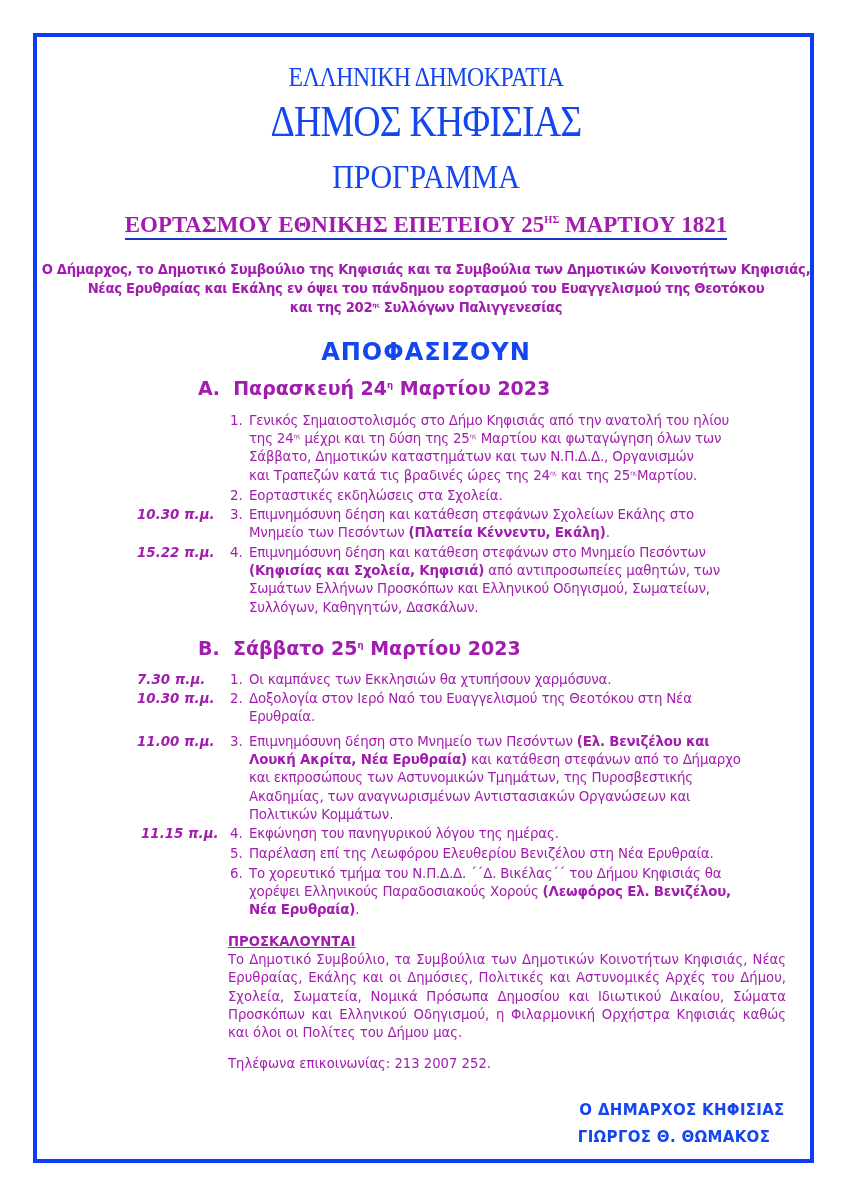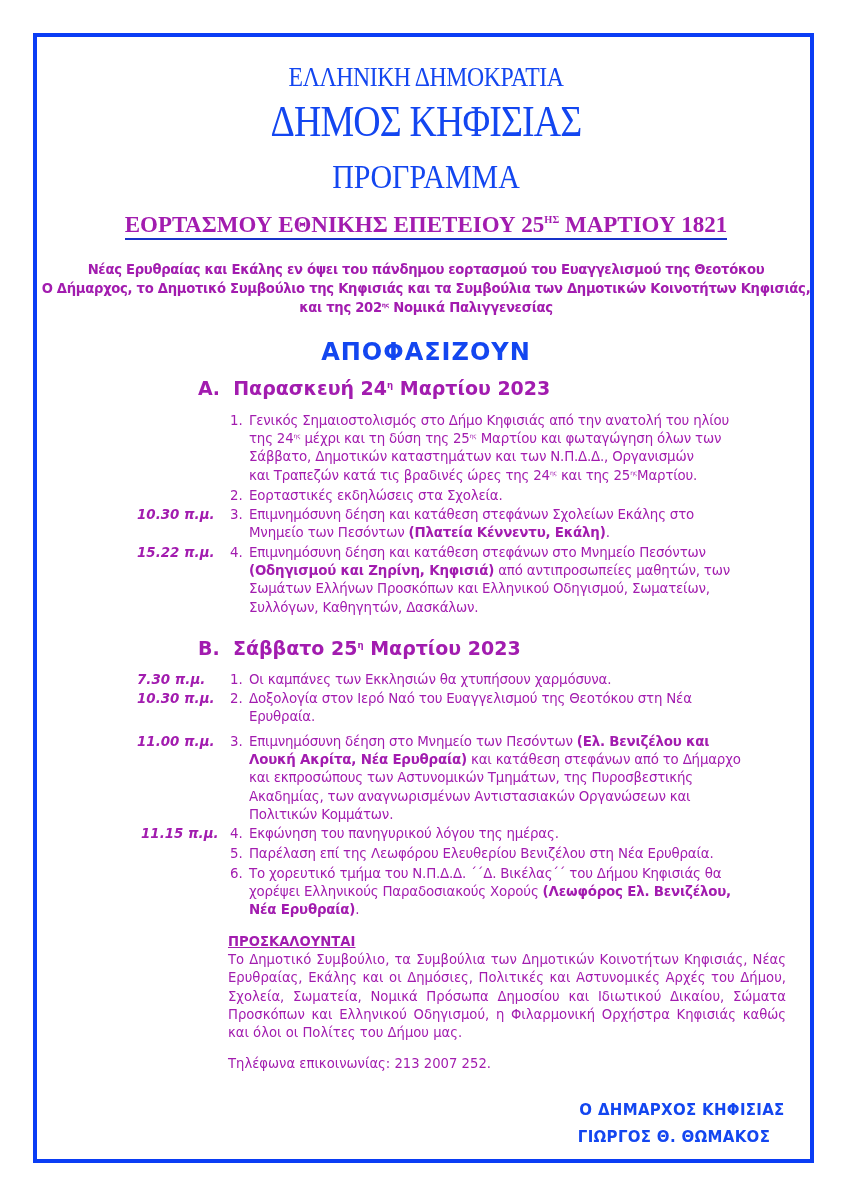--- a/index.html
+++ b/index.html
@@ -49,23 +49,23 @@
 <div class="frame"></div>
 
 <div id="h-republic" class="center serif bright">ΕΛΛΗΝΙΚΗ ΔΗΜΟΚΡΑΤΙΑ</div>
 <div id="h-municipality" class="center serif bright">ΔΗΜΟΣ ΚΗΦΙΣΙΑΣ</div>
 <div id="h-program" class="center serif bright">ΠΡΟΓΡΑΜΜΑ</div>
 <div id="h-celebration" class="center serif blue">
   <span class="u"><span>ΕΟΡΤΑΣΜΟΥ ΕΘΝΙΚΗΣ ΕΠΕΤΕΙΟΥ 25</span><sup>ΗΣ</sup><span> ΜΑΡΤΙΟΥ 1821</span></span>
 </div>
 
 <div id="intro" class="center sans blue">
+  <div>Ο Δήμαρχος, το Δημοτικό Συμβούλιο της Κηφισιάς και τα Συμβούλια των Δημοτικών Κοινοτήτων Κηφισιάς,</div>
   <div>Νέας Ερυθραίας και Εκάλης εν όψει του πάνδημου εορτασμού του Ευαγγελισμού της Θεοτόκου</div>
-  <div>Ο Δήμαρχος, το Δημοτικό Συμβούλιο της Κηφισιάς και τα Συμβούλια των Δημοτικών Κοινοτήτων Κηφισιάς,</div>
-  <div><span>και της 202</span><sup>ης</sup><span> Νομικά Παλιγγενεσίας</span></div>
+  <div><span>και της 202</span><sup>ης</sup><span> Συλλόγων Παλιγγενεσίας</span></div>
 </div>
 
 <div id="decide" class="center sans bright">ΑΠΟΦΑΣΙΖΟΥΝ</div>
 
 <div id="day-a" class="day sans blue">
   <span>Α.</span>&nbsp;&nbsp;<span>Παρασκευή 24</span><sup>η</sup><span> Μαρτίου 2023</span>
 </div>
 
 <div class="row sans blue" style="top:412px;">
   <span class="num">1.</span>
@@ -89,21 +89,21 @@
     <div>Επιμνημόσυνη δέηση και κατάθεση στεφάνων Σχολείων Εκάλης στο</div>
     <div><span>Μνημείο των Πεσόντων</span> <b>(Πλατεία Κέννεντυ, Εκάλη)</b><span>.</span></div>
   </div>
 </div>
 
 <div class="row sans blue" style="top:544px;">
   <span class="time">15.22 π.μ.</span>
   <span class="num">4.</span>
   <div class="txt">
     <div>Επιμνημόσυνη δέηση και κατάθεση στεφάνων στο Μνημείο Πεσόντων</div>
-    <div><b>(Οδηγισμού και Ζηρίνη, Κηφισιά)</b><span> από αντιπροσωπείες μαθητών, των</span></div>
+    <div><b>(Κηφισίας και Σχολεία, Κηφισιά)</b><span> από αντιπροσωπείες μαθητών, των</span></div>
     <div>Σωμάτων Ελλήνων Προσκόπων και Ελληνικού Οδηγισμού, Σωματείων,</div>
     <div>Συλλόγων, Καθηγητών, Δασκάλων.</div>
   </div>
 </div>
 
 <div id="day-b" class="day sans blue">
   <span>Β.</span>&nbsp;&nbsp;<span>Σάββατο 25</span><sup>η</sup><span> Μαρτίου 2023</span>
 </div>
 
 <div class="row sans blue" style="top:671px;">

